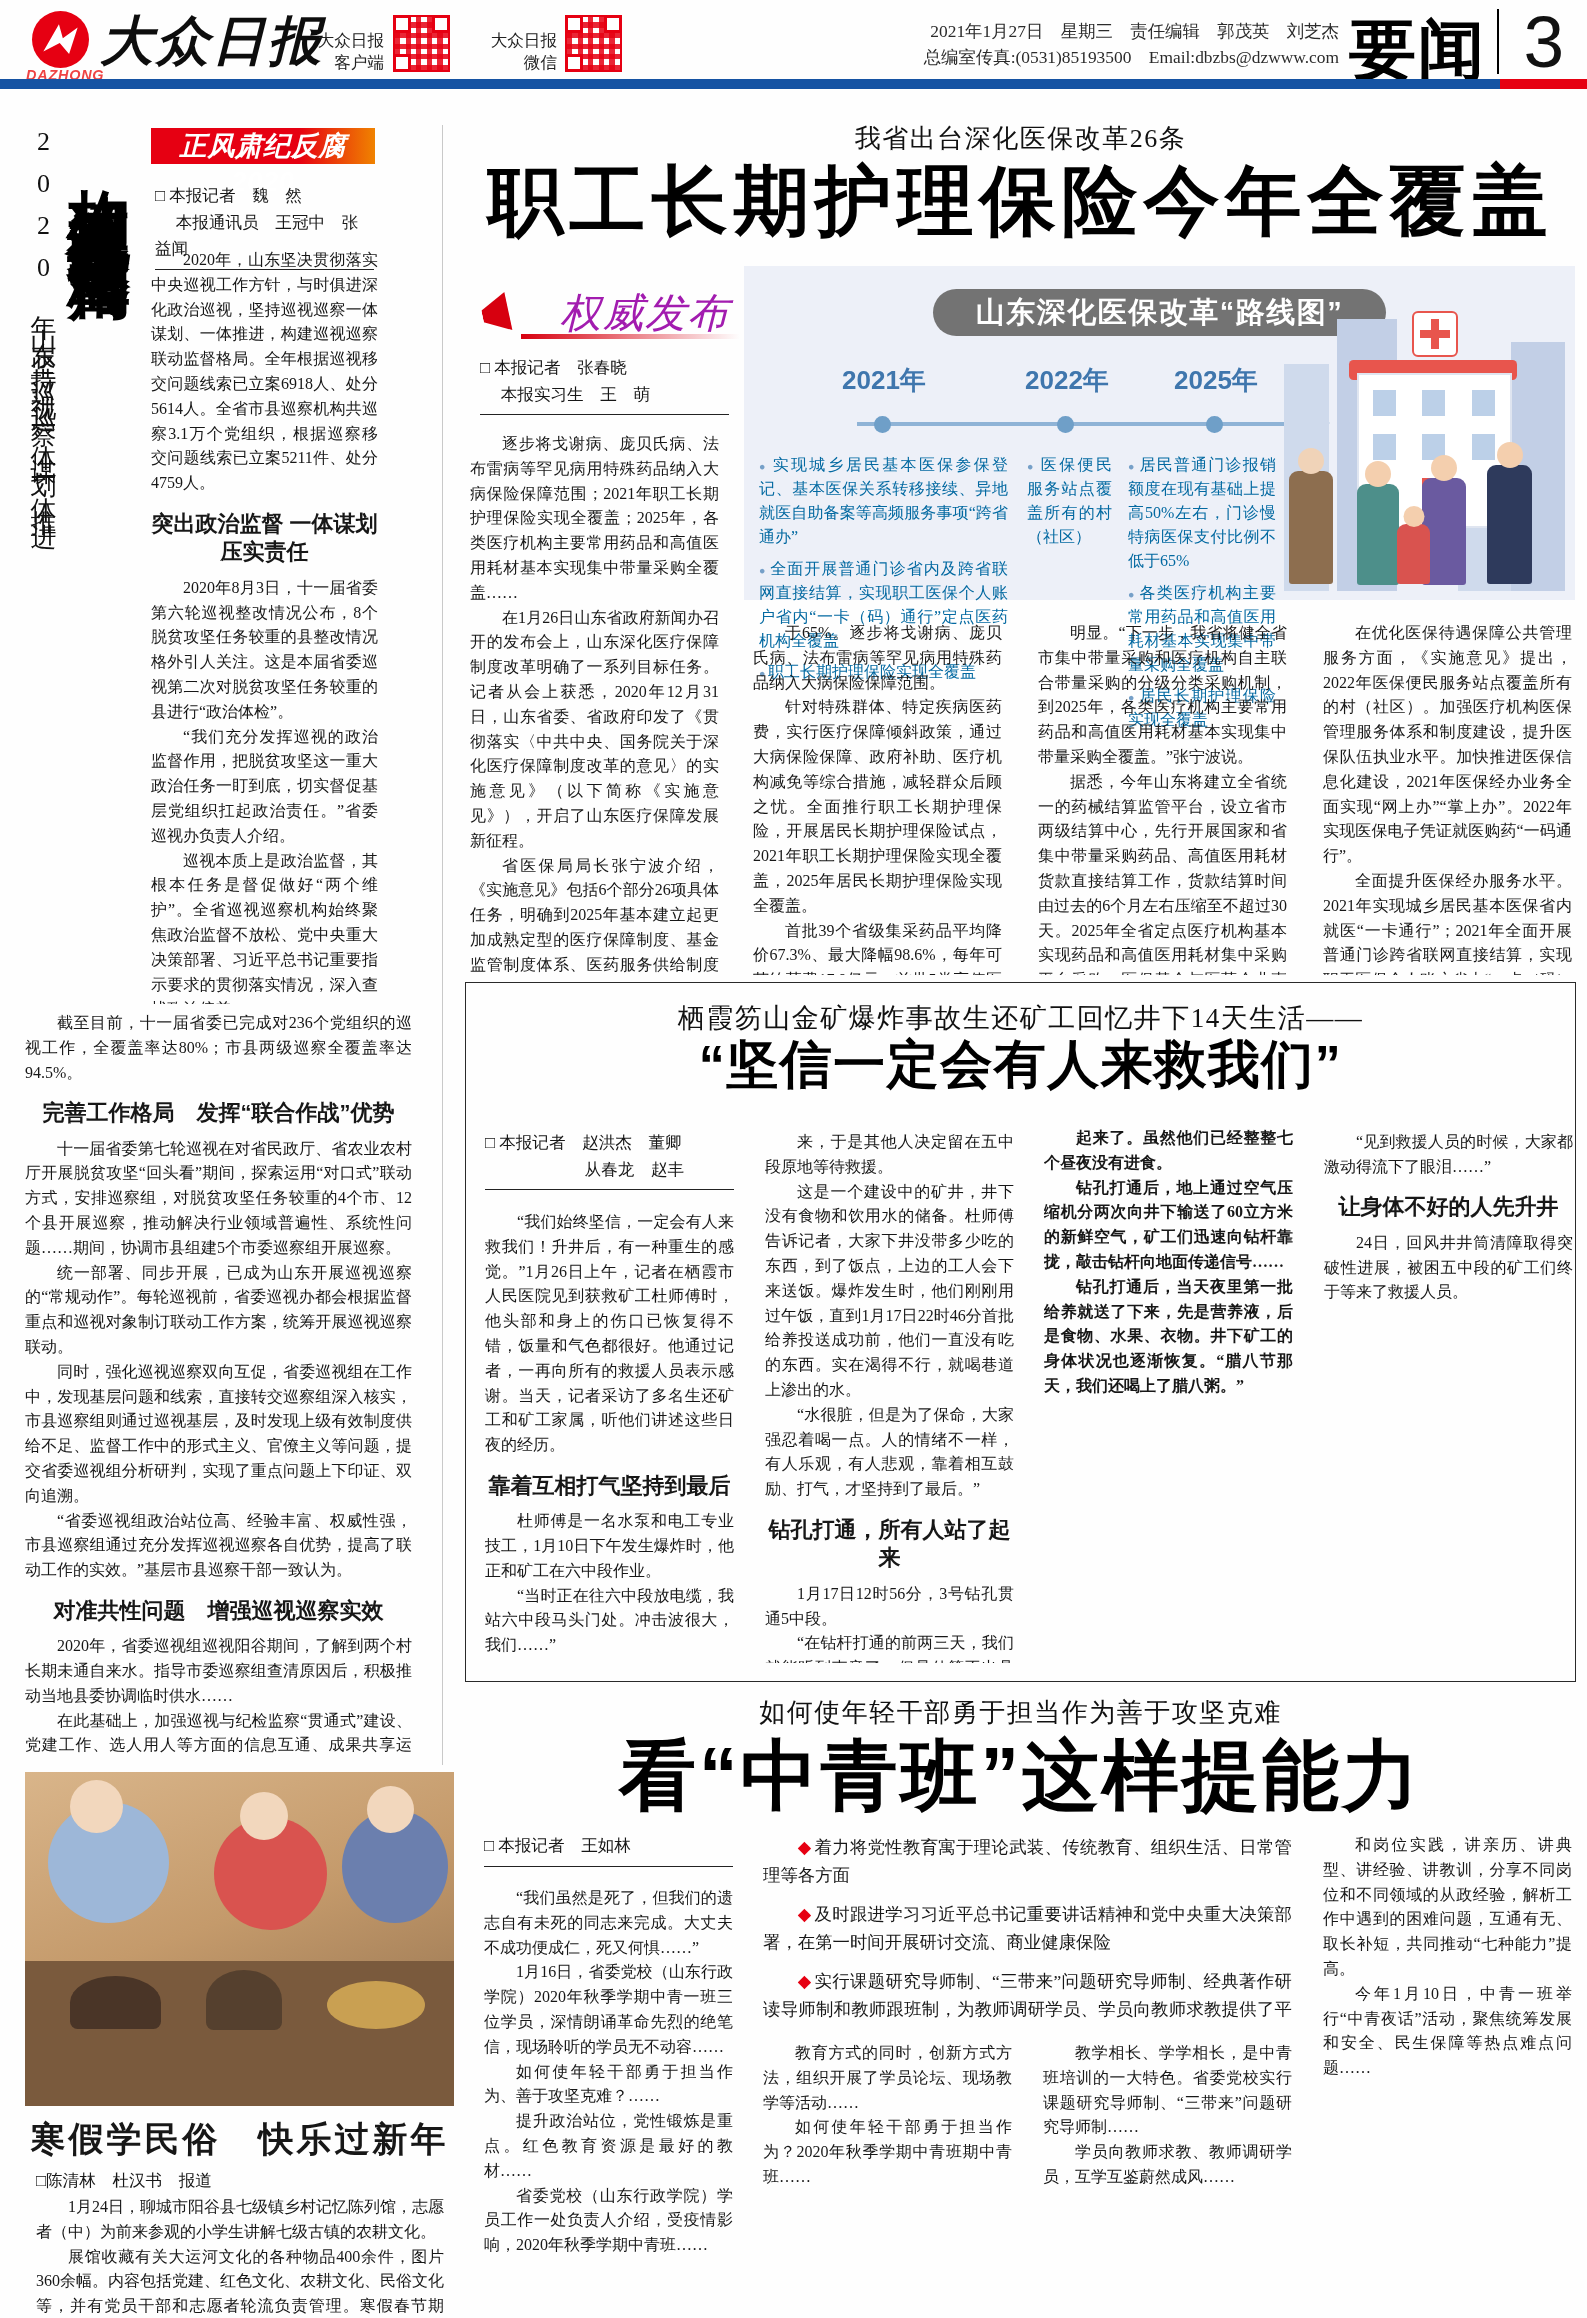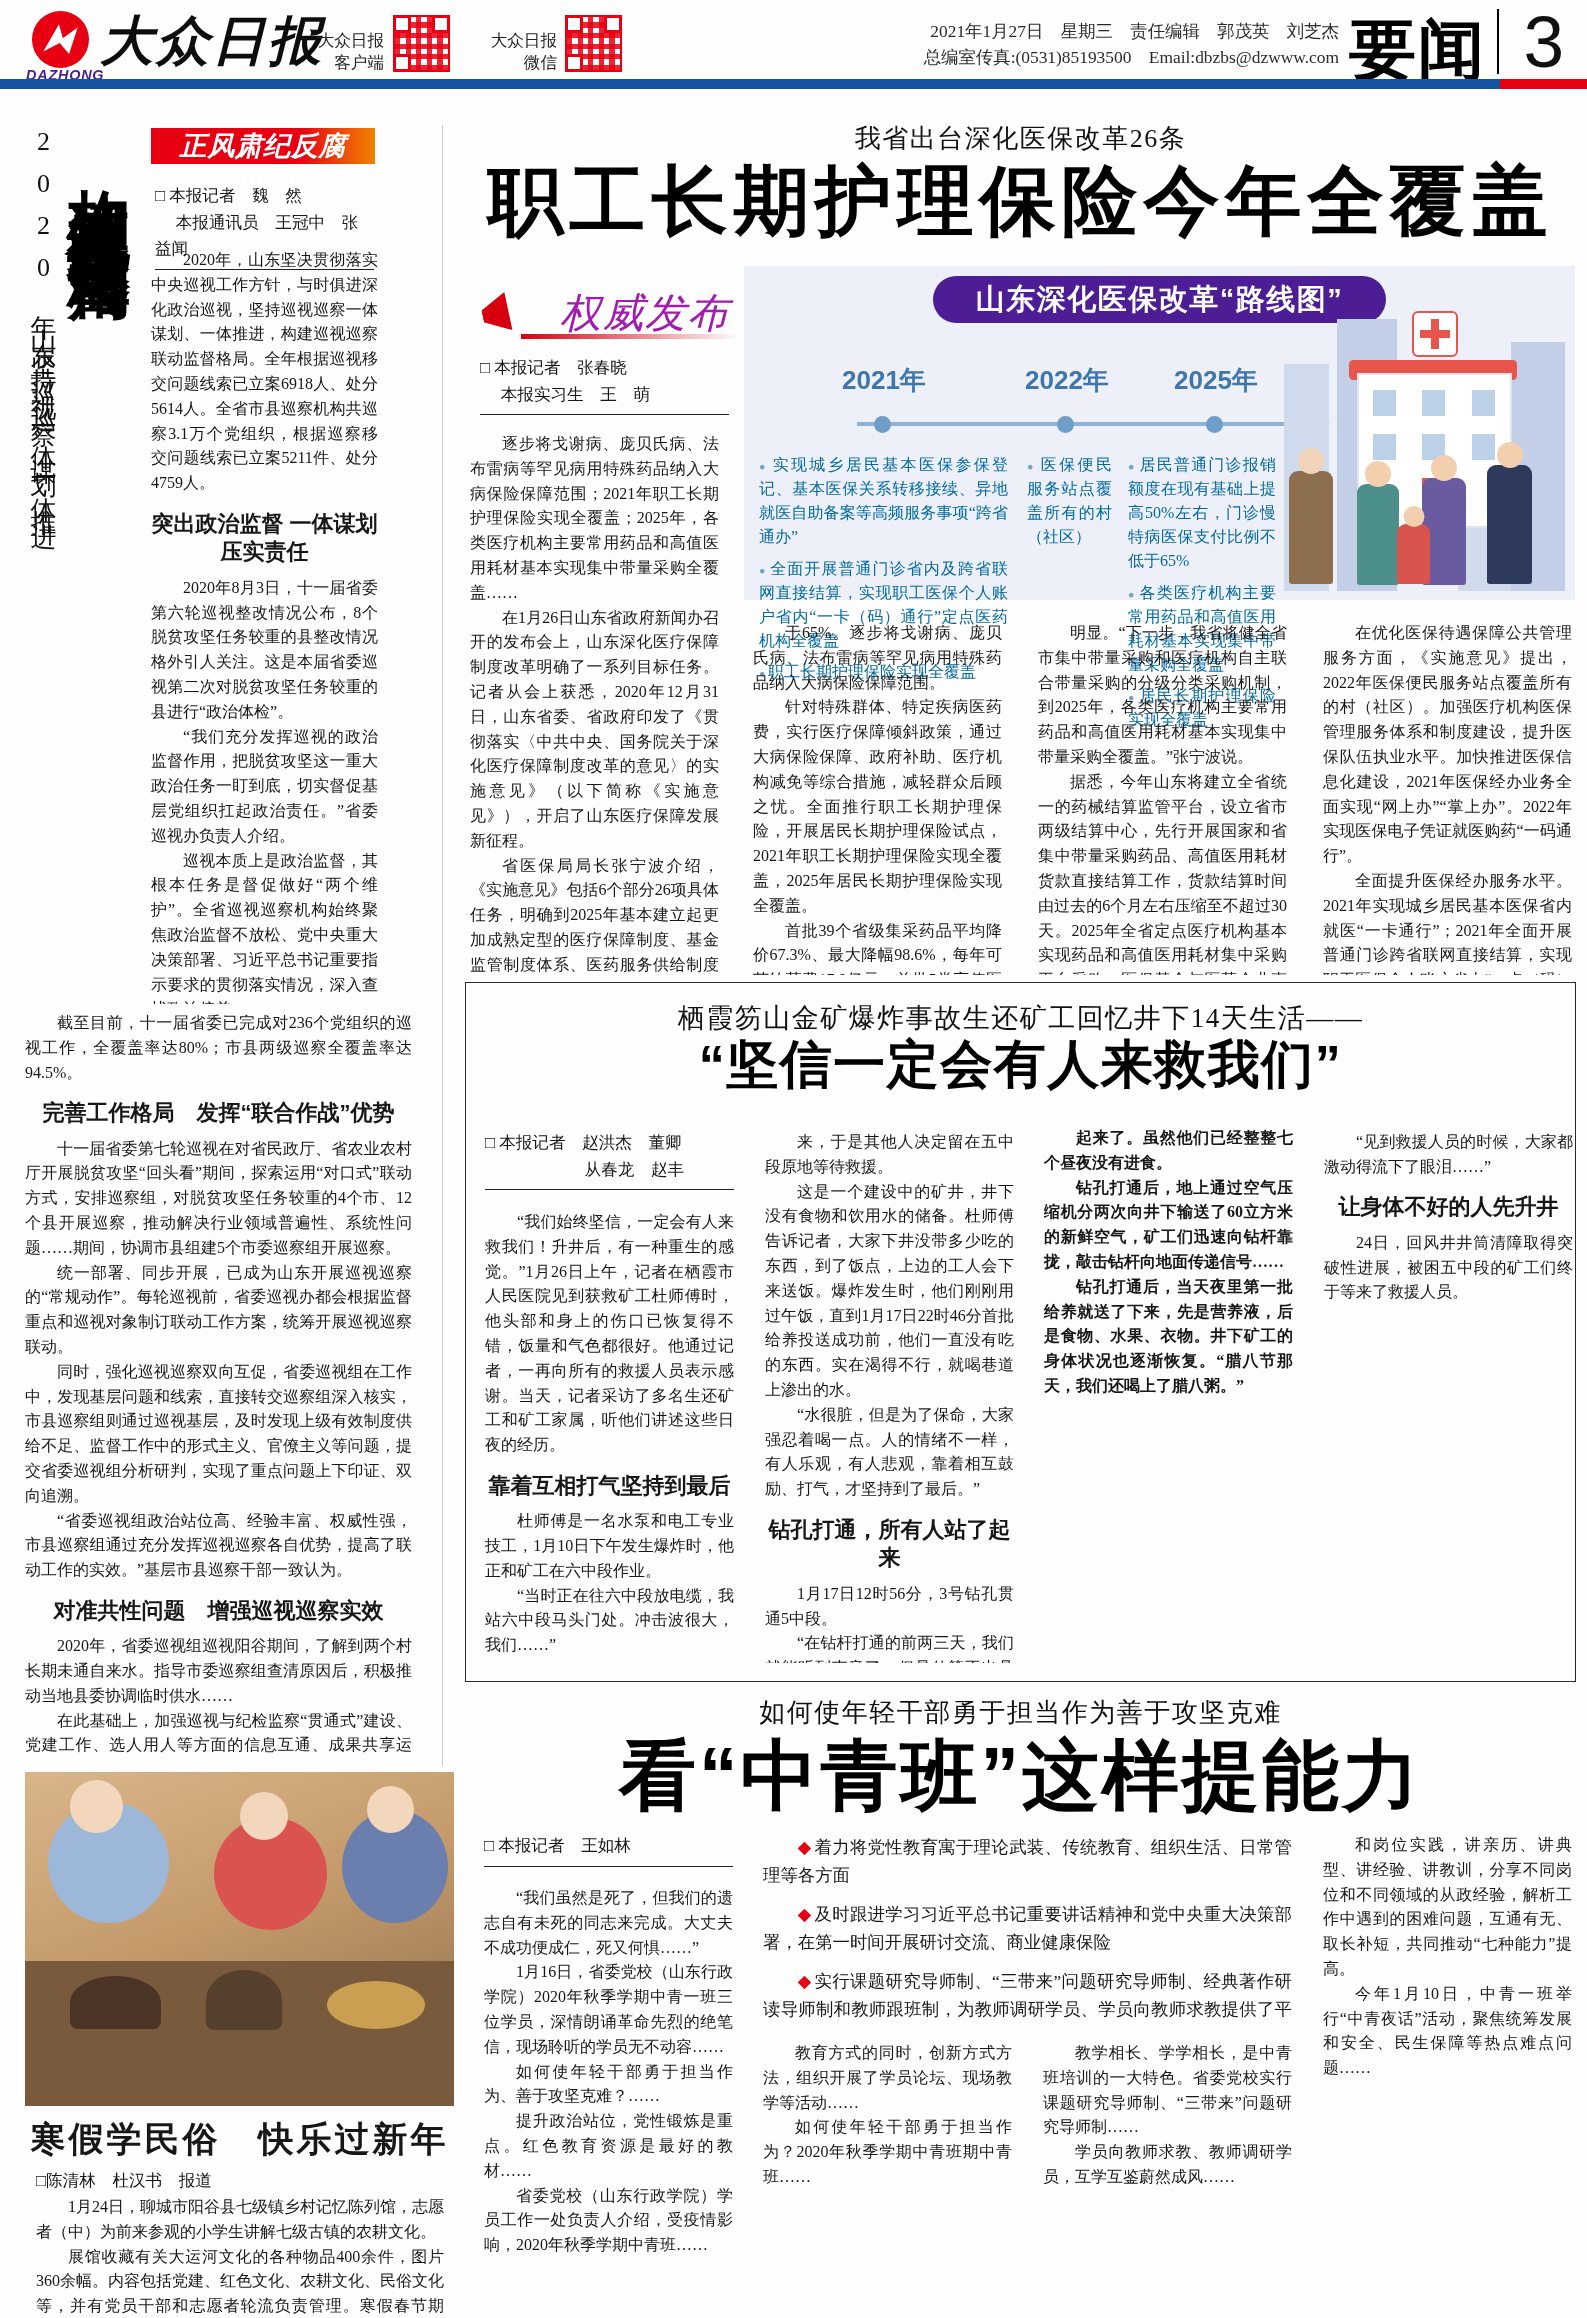--- a/index.html
+++ b/index.html
@@ -11,21 +11,21 @@
        text-align:center;text-indent:0;margin:13.6px 0 9px;line-height:1.3;}
   .col{position:absolute;overflow:hidden;}
   .byline{border-bottom:1.5px solid #222;padding-bottom:6px;margin-bottom:10.6px;}
   .byline p{text-indent:0;text-align:left;font-size:16.6px;line-height:1.6;}
 
   
   .logo-mark{position:absolute;left:32px;top:10.6px;width:57px;height:57px;background:#e60012;border-radius:50%;}
   .logo-bird{position:absolute;left:9px;top:9px;width:39px;height:39px;background:#fff;
              clip-path:polygon(6% 82%,46% 12%,56% 48%,94% 20%,72% 88%,48% 60%);}
   .logo-sub{position:absolute;left:26px;top:67px;font-family:"Liberation Sans",sans-serif;
-            font-weight:700;font-style:italic;font-size:14.4px;letter-spacing:0.8px;color:#4c1d95;}
+            font-weight:700;font-style:italic;font-size:14.4px;letter-spacing:0.8px;color:#ef4444;}
   .brand{position:absolute;left:100px;top:6px;font-size:53px;font-weight:900;font-style:italic;
          letter-spacing:3px;color:#0d0d0d;}
   .qr-label{position:absolute;font-size:16.6px;color:#222;text-align:right;line-height:1.35;}
   .qr{position:absolute;width:53px;height:53px;border:2.3px solid #e60012;background:
       repeating-linear-gradient(0deg,rgba(230,0,18,.85) 0 5.3px,transparent 5.3px 10.6px),
       repeating-linear-gradient(90deg,rgba(230,0,18,.85) 0 5.3px,#fff 5.3px 10.6px);}
   .qr i{position:absolute;width:12px;height:12px;background:#fff;border:3px solid #e60012;}
   .head-lines{position:absolute;right:249px;top:18px;text-align:right;font-size:17.4px;color:#2b2b2b;line-height:1.5;}
   .section-word{position:absolute;right:102px;top:4.5px;font-family:"Liberation Sans",sans-serif;
                 font-weight:900;font-size:67px;letter-spacing:1.5px;color:#000;}
@@ -53,22 +53,22 @@
   .qw-logo{position:absolute;left:476px;top:281px;width:272px;height:65px;}
   .qw-text{position:absolute;left:84px;top:4.5px;font-family:"Liberation Sans",sans-serif;font-weight:400;
            font-style:italic;font-size:41px;color:#a21caf;letter-spacing:1.5px;}
   .qw-horn{position:absolute;left:6px;top:10.6px;width:48px;height:39px;background:#d7000f;
            clip-path:polygon(0 35%,55% 0,55% 100%,0 65%);transform:rotate(-12deg);}
   .qw-line{position:absolute;left:45px;top:53px;width:219px;height:4.5px;
            background:linear-gradient(90deg,#d7000f,rgba(215,0,15,0));}
 
   
   .infographic{position:absolute;left:744px;top:266px;width:831px;height:334px;background:#edf0f8;}
-  .ig-title{position:absolute;left:189px;top:10px;width:453px;height:47px;line-height:47px;border-radius:23.4px;
-            background:#4c1d95;color:#fff;text-align:center;font-family:"Liberation Sans",sans-serif;
+  .ig-title{position:absolute;left:189px;top:23px;width:453px;height:47px;line-height:47px;border-radius:23.4px;
+            background:#737373;color:#fff;text-align:center;font-family:"Liberation Sans",sans-serif;
             font-weight:700;font-size:29px;letter-spacing:1.5px;}
   .ig-year{position:absolute;top:97px;font-family:"Liberation Sans",sans-serif;font-weight:700;
            font-size:26px;color:#3f76ad;}
   .ig-line{position:absolute;left:113px;top:156px;width:453px;height:3.8px;background:#8fb3d6;}
   .ig-arrow{position:absolute;left:565px;top:146px;width:0;height:0;border-left:21px solid #8fb3d6;
             border-top:11.3px solid transparent;border-bottom:11.3px solid transparent;}
   .ig-dot{position:absolute;top:150px;width:16.6px;height:16.6px;border-radius:50%;background:#6f9fc8;}
   .ms{position:absolute;top:187px;}
   .ms p{font-size:16px;line-height:1.5;text-indent:0;margin-bottom:7.6px;color:#0369a1;}
   .ms p::before{content:"● ";color:#76a0c8;font-size:10.6px;}

